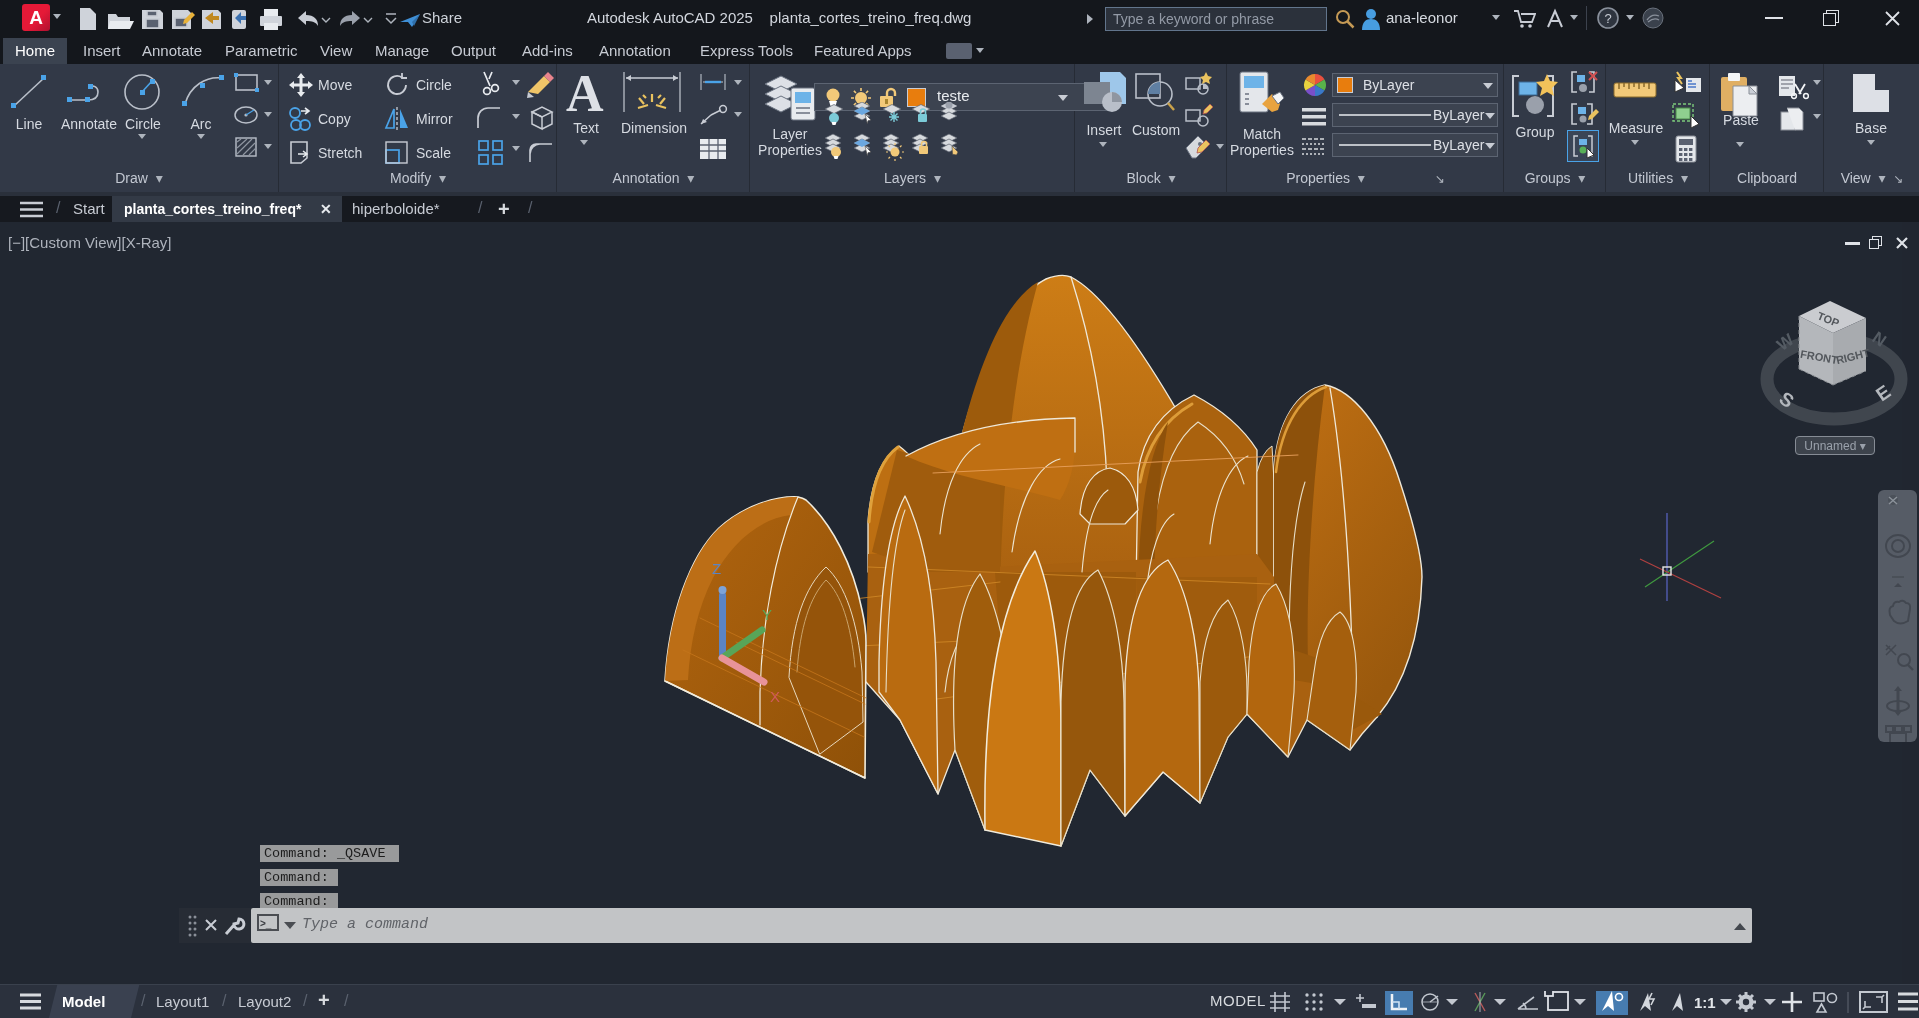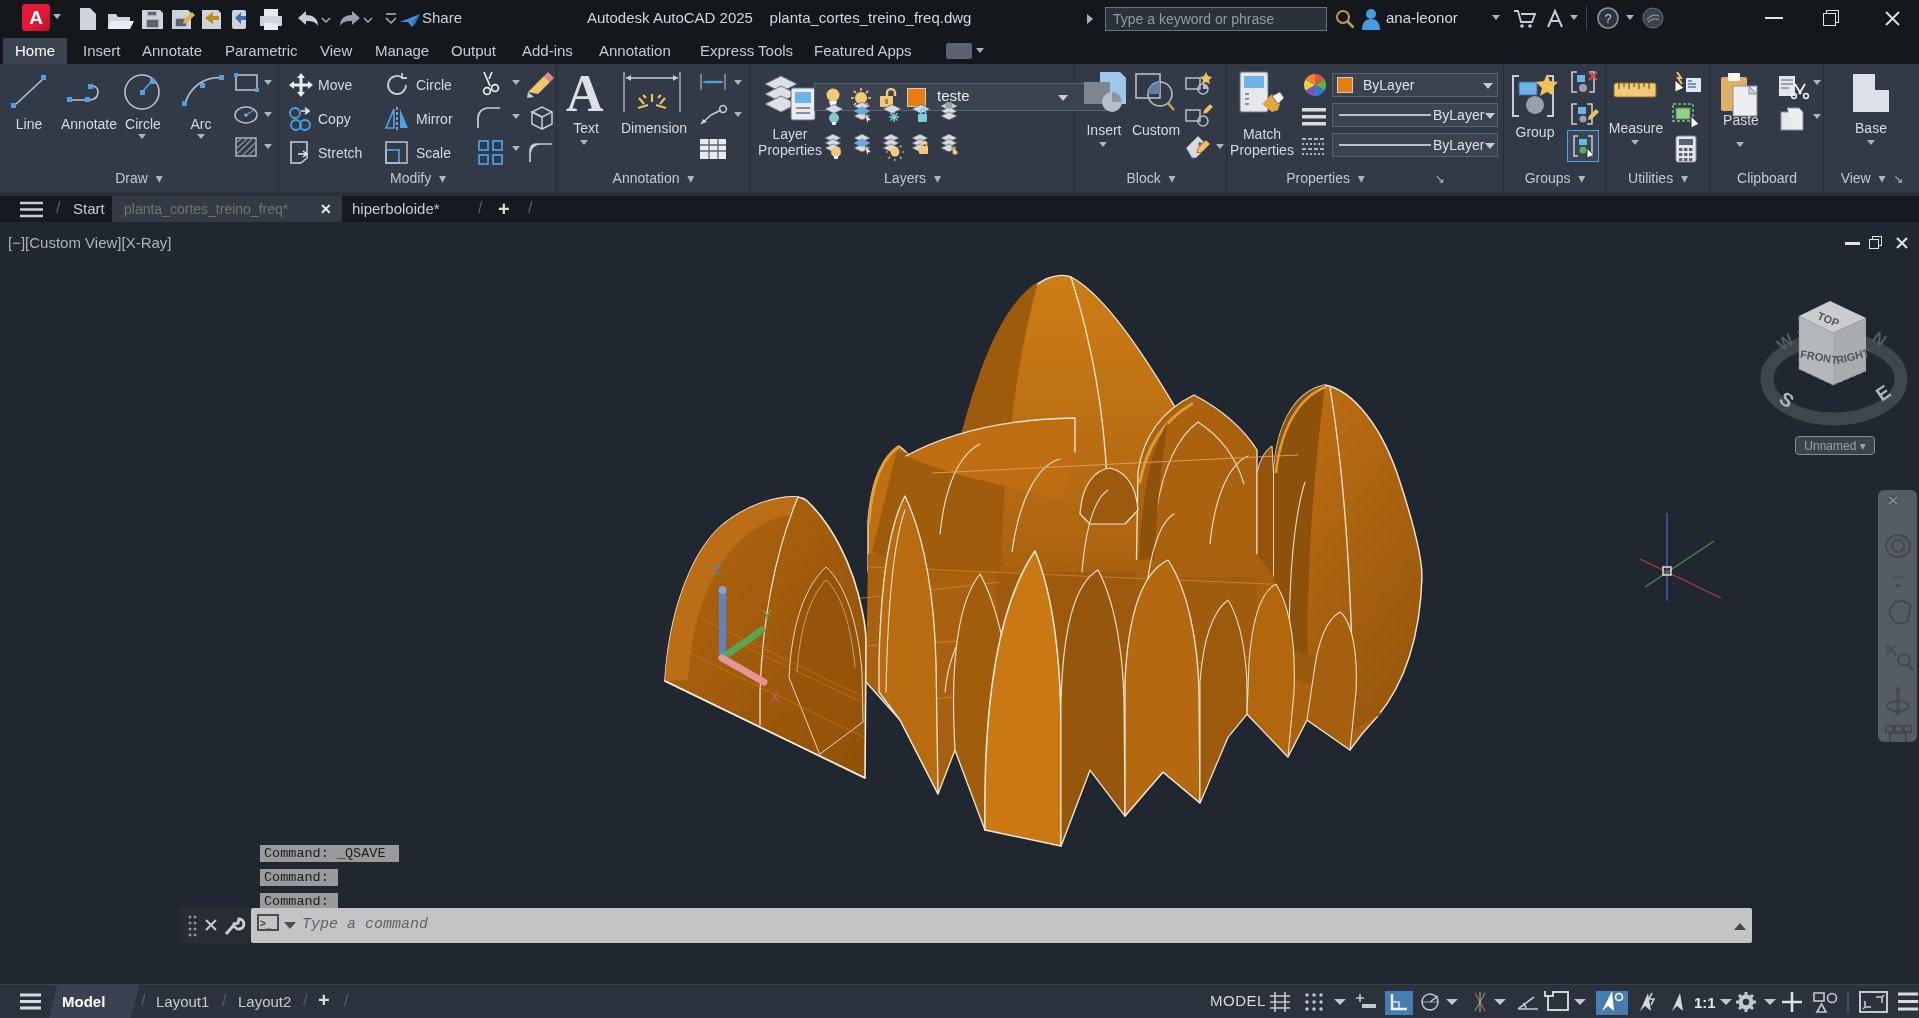--- a/index.html
+++ b/index.html
@@ -553,21 +553,21 @@
  </div>
 </div>
 <div id="ribbonbot"></div>
 <div id="filetabs">
   <svg class="abs" style="left:20px;top:5px" width="24" height="17">
       <path d="M0,2 h23 M0,8.5 h23 M0,15 h23" stroke="#c8ccd4" stroke-width="2.6"></path>
     </svg>
   <div class="abs sep" style="left:56px;top:3px;font-size:16px">/</div>
   <div class="abs tabtxt" style="left:73px">Start</div>
   <div class="abs" style="left:112px;top:0;width:230px;height:26px;background:#333a46"></div>
-  <div class="abs" style="left:124px;top:0;color:#737373;font-size:14px;font-weight:normal;line-height:26px">planta_cortes_treino_freq*</div>
+  <div class="abs" style="left:124px;top:0;color:#ffffff;font-size:14px;font-weight:bold;line-height:26px">planta_cortes_treino_freq*</div>
   <div class="abs" style="left:320px;top:0;color:#e8ebef;font-size:14px;font-weight:bold;line-height:26px">✕</div>
   <div class="abs tabtxt" style="left:352px">hiperboloide*</div>
   <div class="abs sep" style="left:478px;top:3px;font-size:16px">/</div>
   <div class="abs" style="left:498px;top:2px;color:#d7dade;font-size:20px;font-weight:bold">+</div>
   <div class="abs sep" style="left:528px;top:3px;font-size:16px">/</div>
 </div>
 <div id="canvas">
  <div class="abs" style="left:8px;top:12px;color:#aeb3bc;font-size:15px">[−][Custom View][X-Ray]</div>
  <div class="abs" style="left:1845px;top:20px;width:15px;height:2.5px;background:#dfe2e7"></div>
  <div class="abs" style="left:1872px;top:14px;width:10px;height:10px;border:1.5px solid #dfe2e7;background:#212731"></div>

